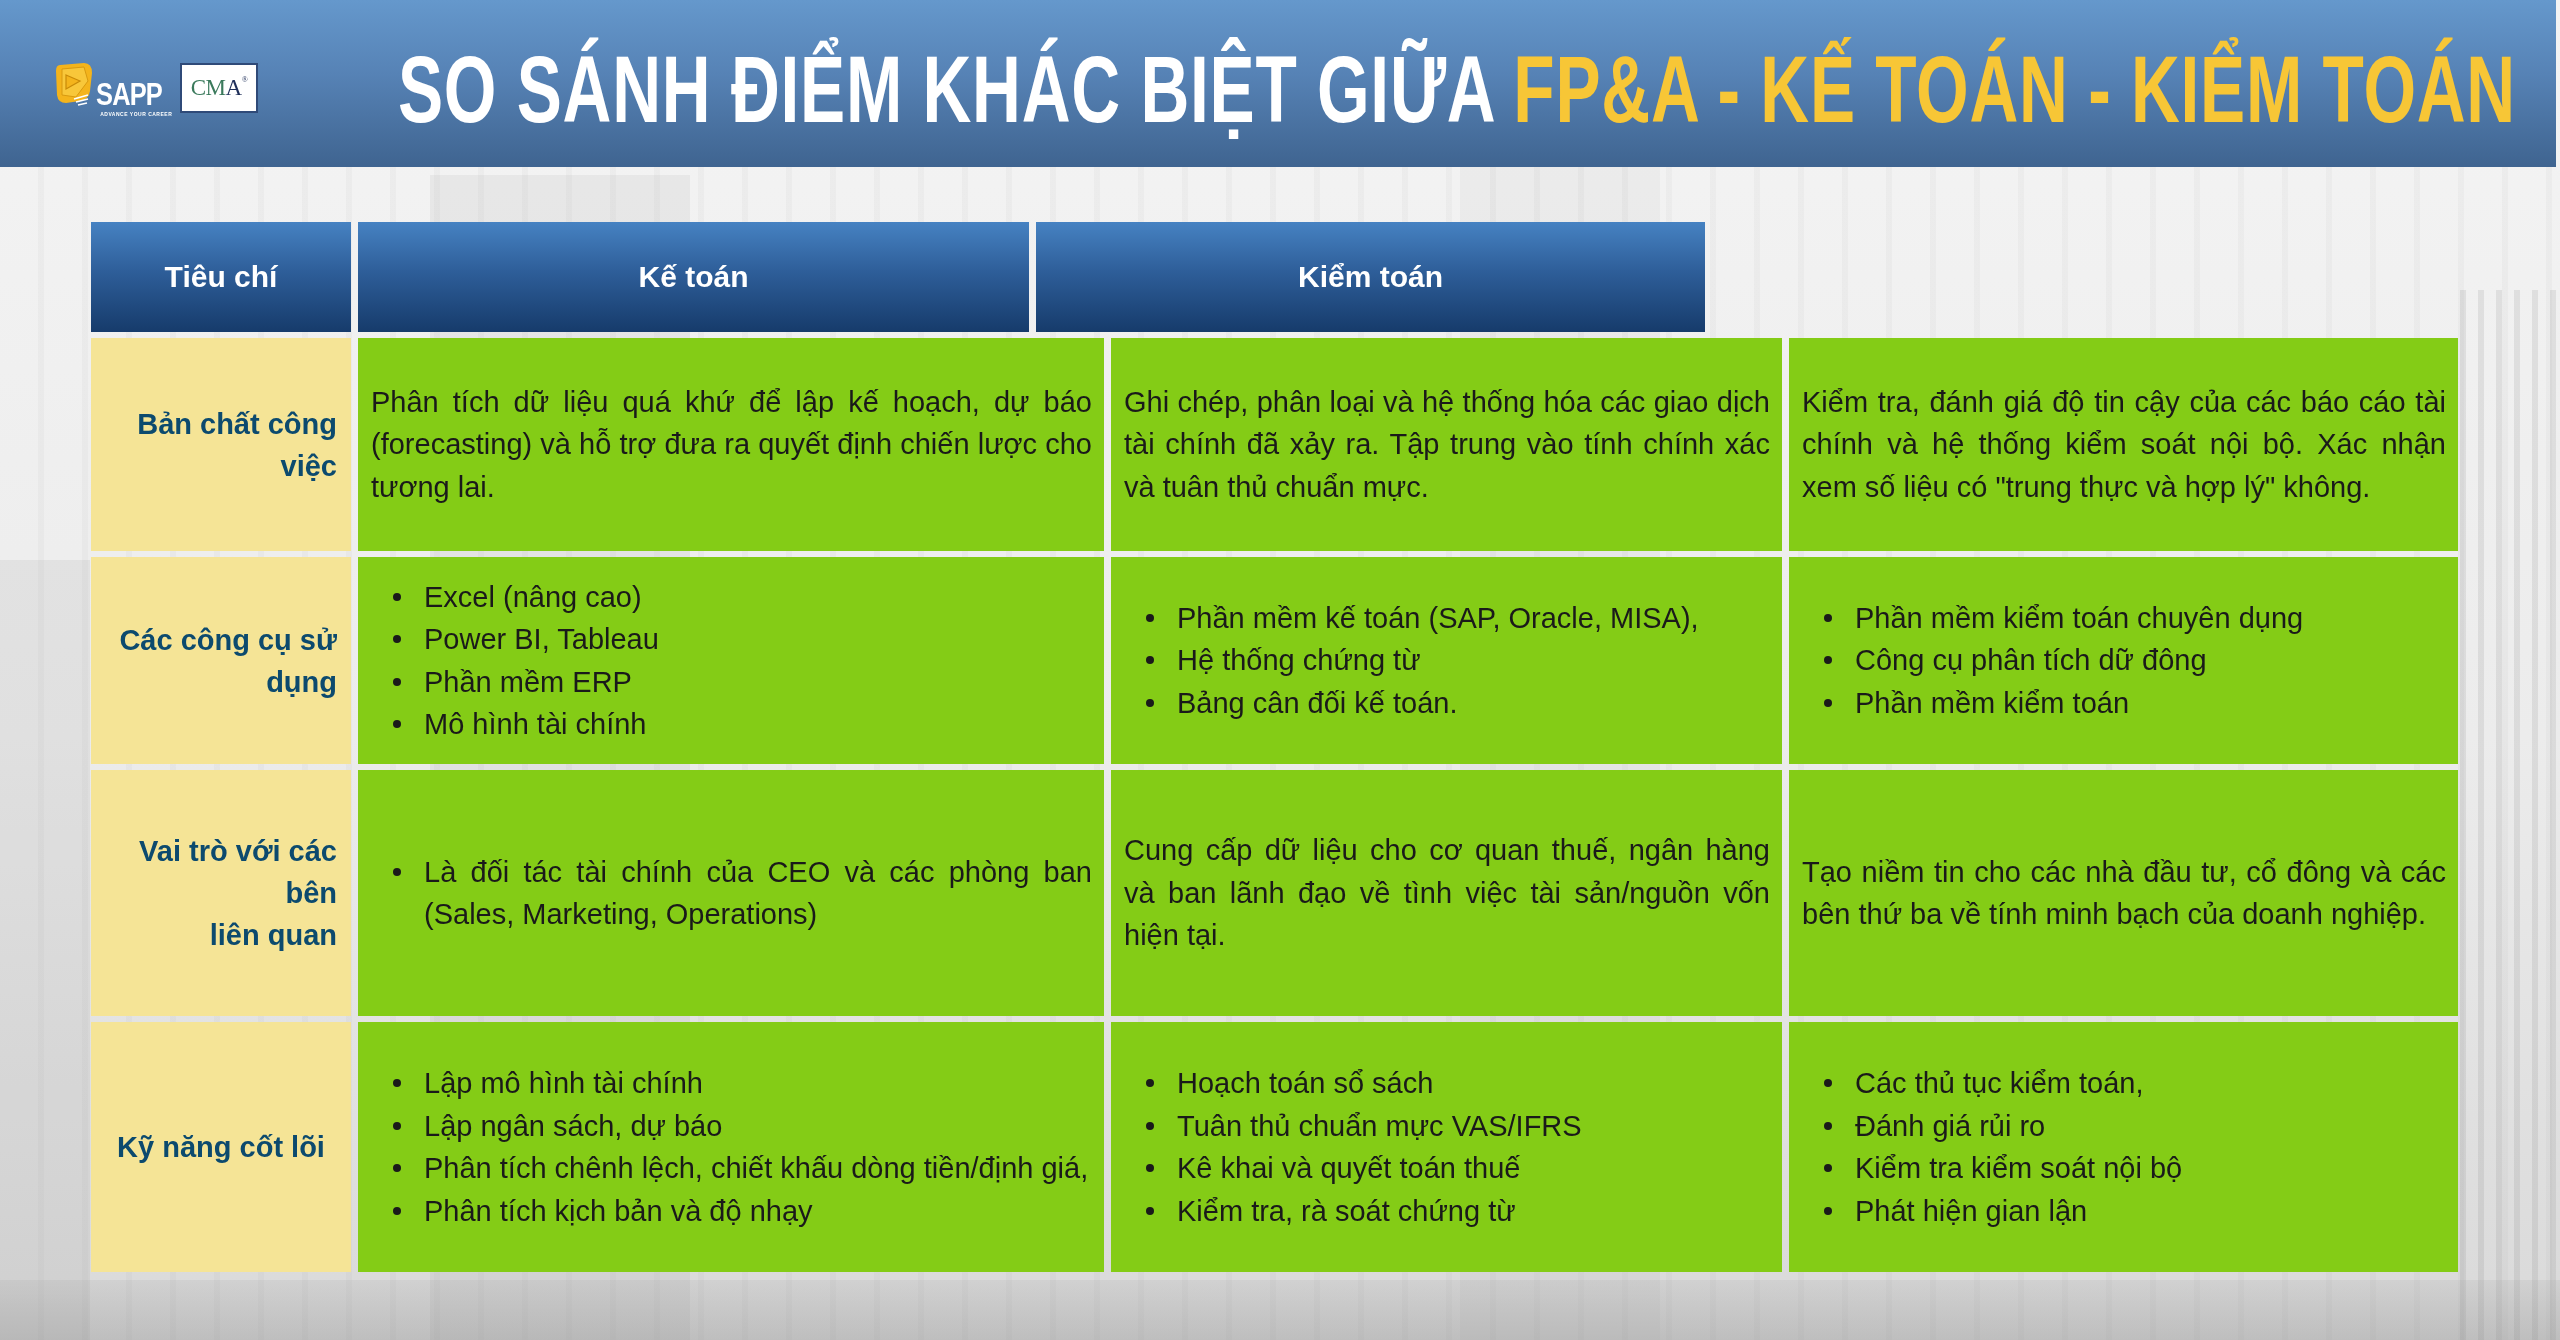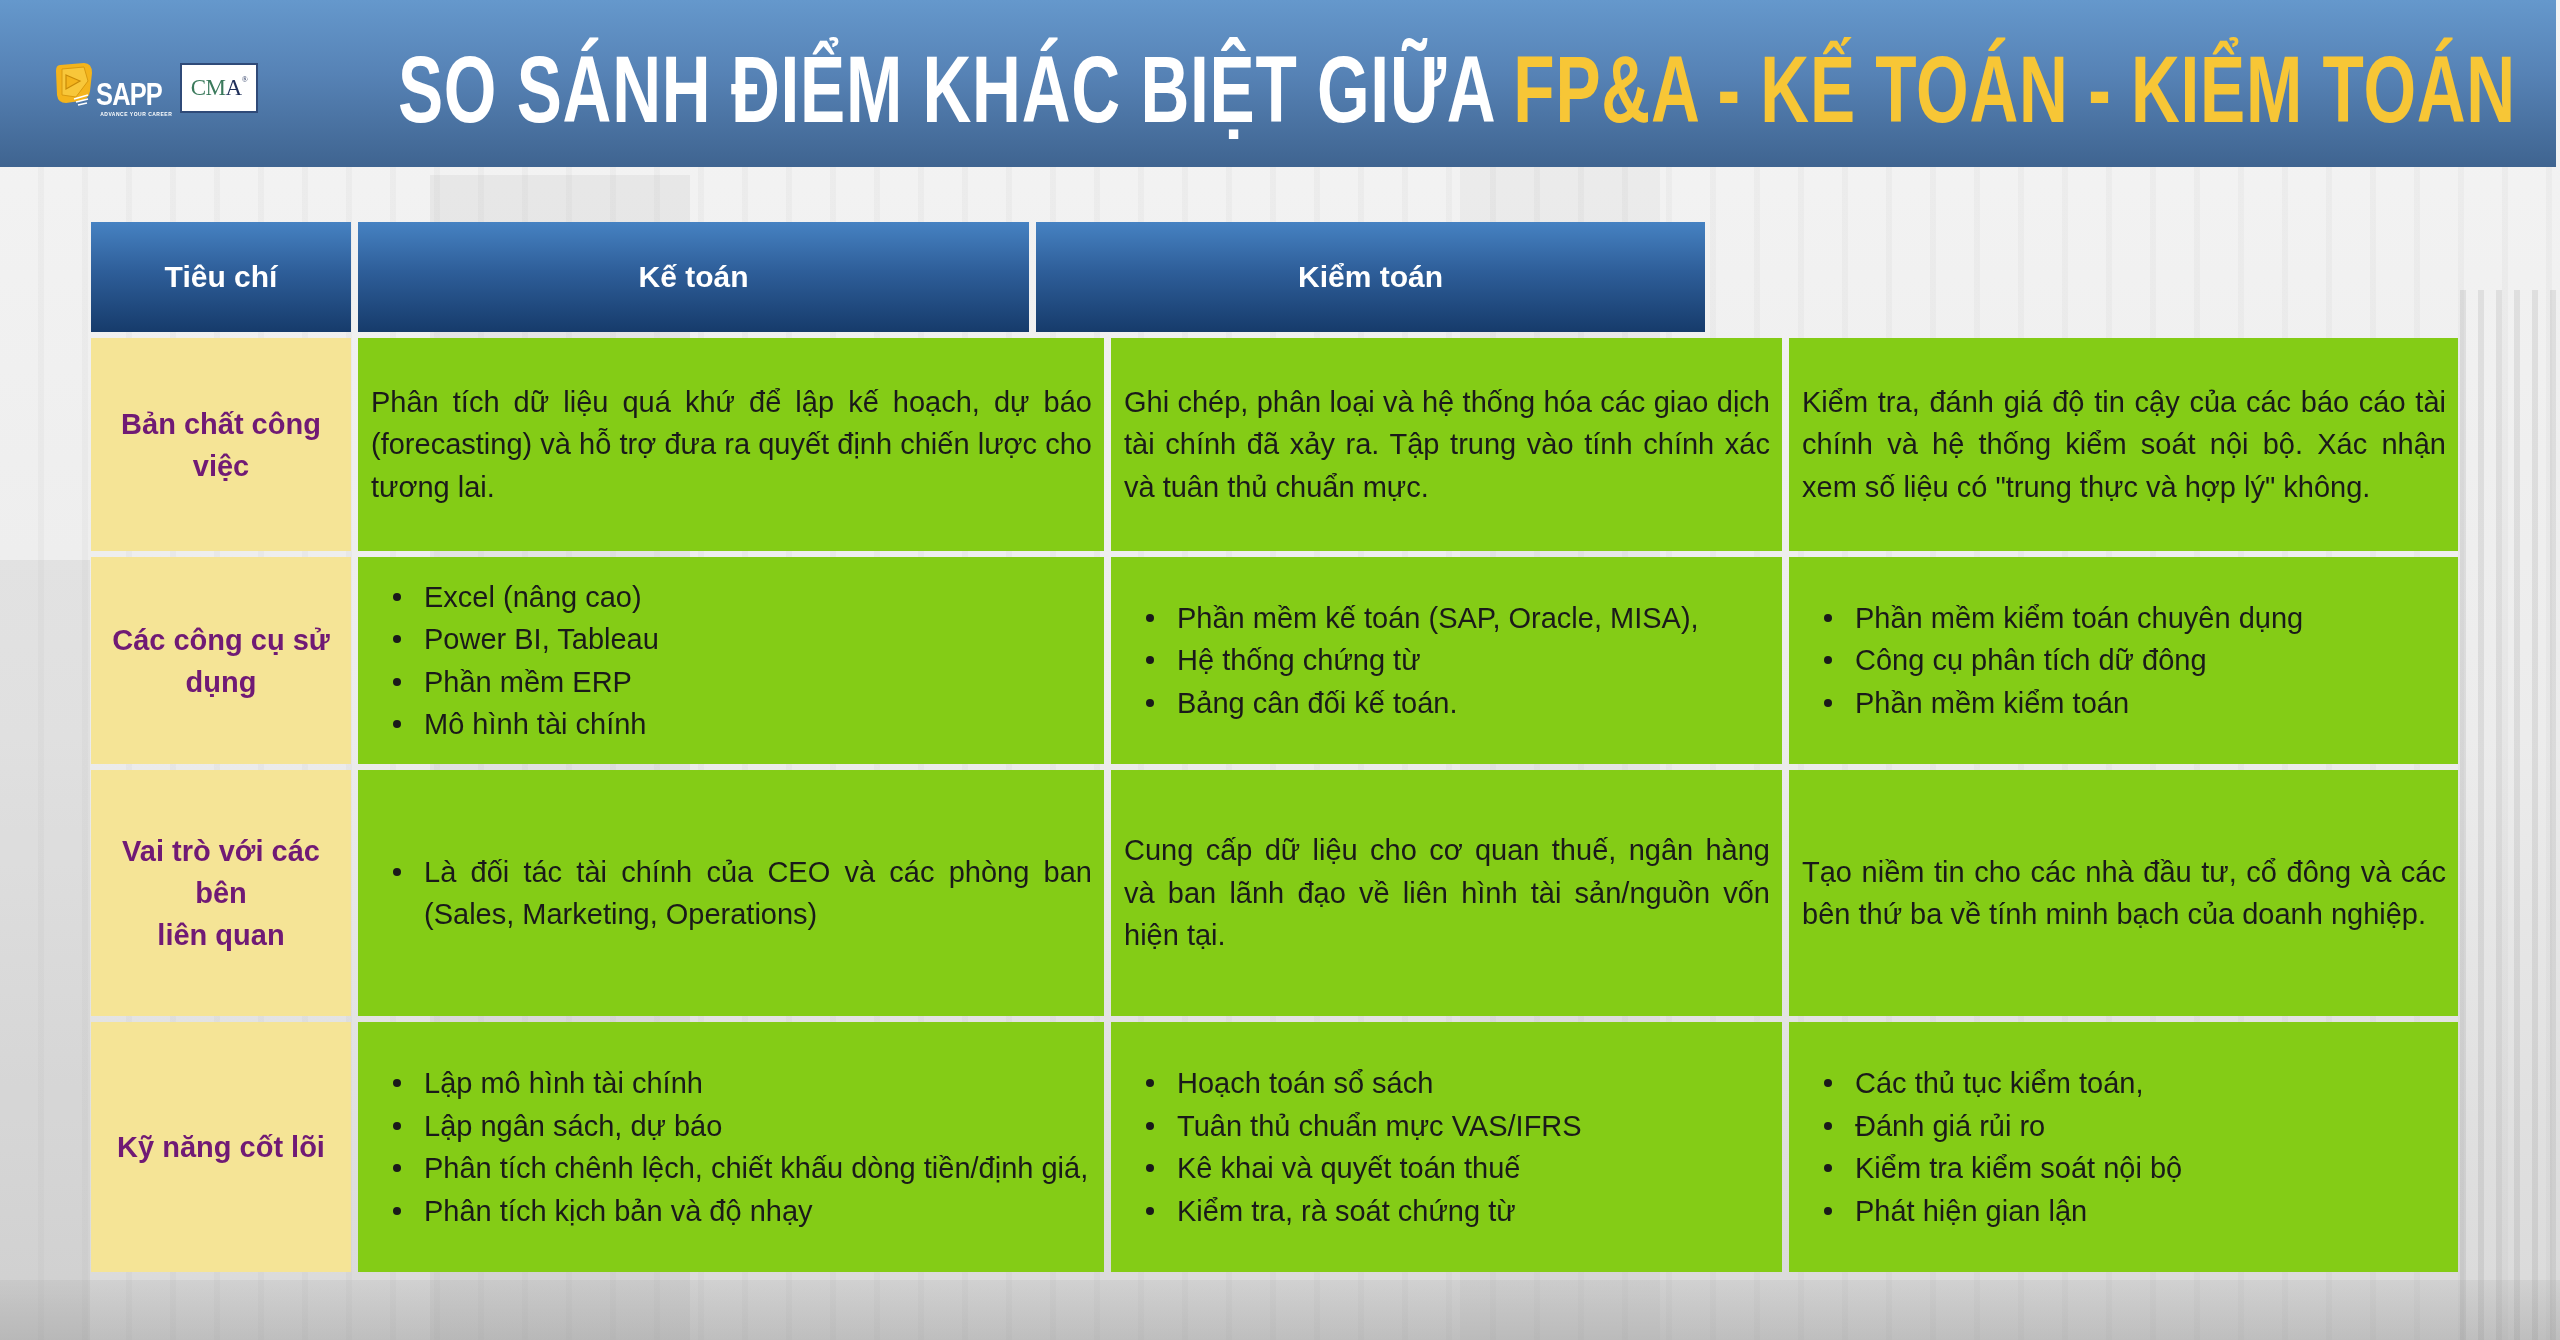--- a/index.html
+++ b/index.html
@@ -78,21 +78,21 @@
     .c0 { width: 260px; flex: 0 0 260px; }
     .c1 { width: 746px; flex: 0 0 746px; }
     .c2 { width: 671px; flex: 0 0 671px; }
     .c3 { width: 669px; flex: 0 0 669px; }
 
     .label-cell {
       background: #f5e496; display: flex; align-items: center; justify-content: center;
       text-align: center; padding: 0 14px;
     }
     .label-text {
-      color: #701a75; font-weight: bold; font-size: 29px; line-height: 42px;
+      color: #0c4a6e; font-weight: bold; font-size: 29px; line-height: 42px; text-align: right;
     }
     .data-cell {
       background: #84cc16; display: flex; align-items: center;
       padding: 0 12px 0 13px;
     }
     .para {
       color: #1a1a1a; font-size: 29px; line-height: 42.5px; text-align: justify;
       width: 100%;
     }
     .blist { list-style: none; width: 100%; }
@@ -194,21 +194,21 @@
   <div class="row r3">
     <div class="label-cell c0">
       <span class="label-text"><span>Vai trò với các bên</span><br><span>liên quan</span></span>
     </div>
     <div class="data-cell c1">
       <ul class="blist">
         <li><span class="bullet"></span><span>Là đối tác tài chính của CEO và các phòng ban (Sales, Marketing, Operations)</span></li>
       </ul>
     </div>
     <div class="data-cell c2">
-      <p class="para">Cung cấp dữ liệu cho cơ quan thuế, ngân hàng và ban lãnh đạo về liên hình tài sản/nguồn vốn hiện tại.</p>
+      <p class="para">Cung cấp dữ liệu cho cơ quan thuế, ngân hàng và ban lãnh đạo về tình việc tài sản/nguồn vốn hiện tại.</p>
     </div>
     <div class="data-cell c3">
       <p class="para">Tạo niềm tin cho các nhà đầu tư, cổ đông và các bên thứ ba về tính minh bạch của doanh nghiệp.</p>
     </div>
   </div>
 
   <div class="row r4">
     <div class="label-cell c0">
       <span class="label-text">Kỹ năng cốt lõi</span>
     </div>

